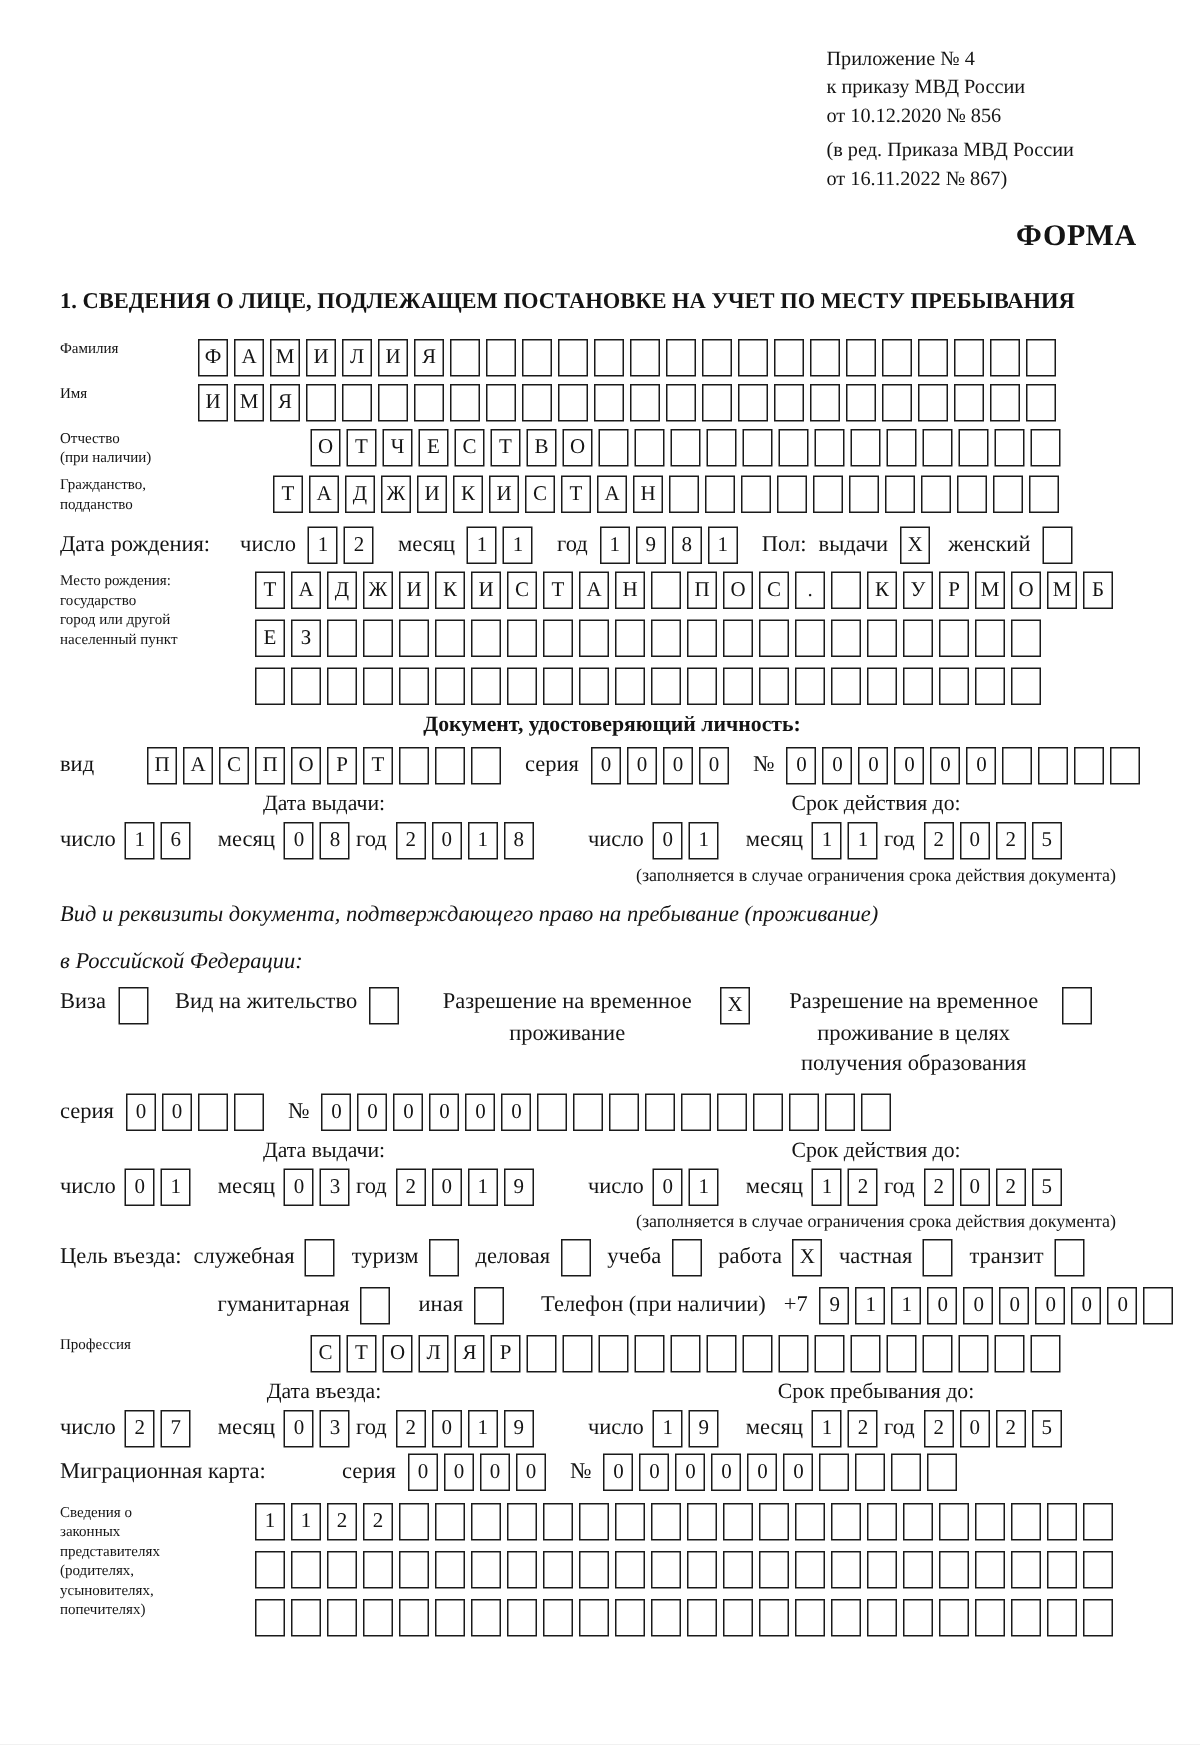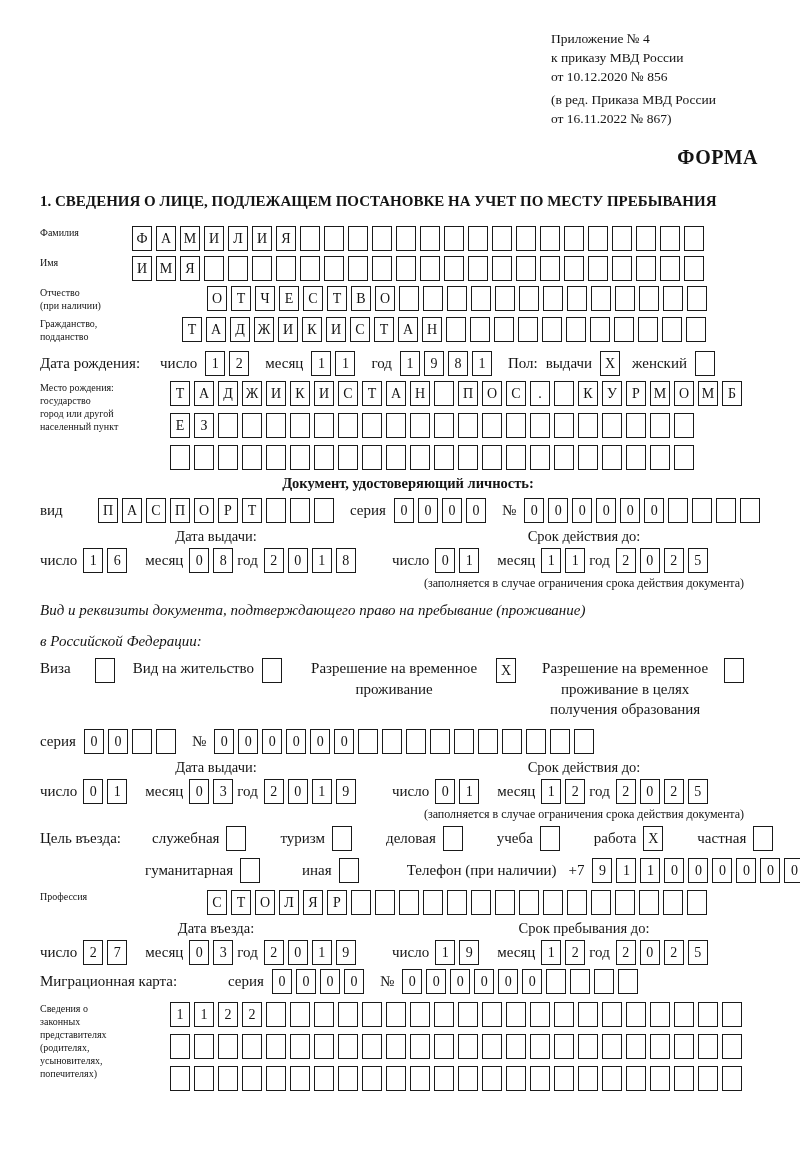--- a/index.html
+++ b/index.html
@@ -35,21 +35,21 @@
   .dates-head{font-size:14.5px;text-align:center;margin-bottom:3px;}
   .dategrp{display:flex;align-items:center;}
   .dategrp .dlbl{font-size:15px;margin-right:6px;}
   .dategrp .gap{width:14px;}
   .note{font-size:12px;text-align:center;margin-top:3px;line-height:1.25;}
   .intro{font-size:15px;margin:8px 0 2px 0;line-height:1.5;font-style:italic;}
   .permit-row{display:flex;align-items:flex-start;margin:6px 0 10px 0;}
   .permit-opt{display:flex;align-items:flex-start;}
   .permit-opt .plabel{font-size:15px;line-height:1.35;margin-right:8px;}
   .permit-opt .plabel.center{text-align:center;}
-  .purpose-row{display:flex;align-items:center;margin-bottom:7px;flex-wrap:nowrap;gap:23px;}
+  .purpose-row{display:flex;align-items:center;margin-bottom:7px;flex-wrap:nowrap;}
   .purpose-opt{display:flex;align-items:center;margin-right:11px;}
   .purpose-opt .plabel{font-size:15px;margin-right:7px;white-space:nowrap;}
   .indent105{margin-left:105px;}
   .phone-wrap{display:flex;align-items:center;margin-left:14px;font-family:Liberation Serif, serif;}
   .phone-wrap .plabel{font-size:15px;margin-right:12px;white-space:nowrap;}
   .phone-wrap .prefix{font-size:15px;margin-right:8px;}
   .reps{margin-top:8px;}
   .reps-cells .cells{margin-bottom:7px;}
   .mt8{margin-top:8px;} .mt4{margin-top:4px;}
 </style>
@@ -382,21 +382,21 @@
           </span>
       </div>
       <div class="note">(заполняется в случае ограничения срока действия документа)</div>
     </div>
   </div>
 
   <div class="intro">Вид и реквизиты документа, подтверждающего право на пребывание (проживание)</div>
   <div class="intro">в Российской Федерации:</div>
 
   <div class="permit-row">
-    <div class="permit-opt" style="margin-right:18px;gap:16px;">
+    <div class="permit-opt" style="margin-right:18px;">
       <span class="plabel">Виза</span>
       <span class="checkbox"></span>
     </div>
     <div class="permit-opt" style="margin-right:18px;">
       <span class="plabel">Вид на жительство</span>
       <span class="checkbox"></span>
     </div>
     <div class="permit-opt" style="margin-right:18px;">
       <span class="plabel pre center" style="width:188px;">Разрешение на временное
 проживание</span>

